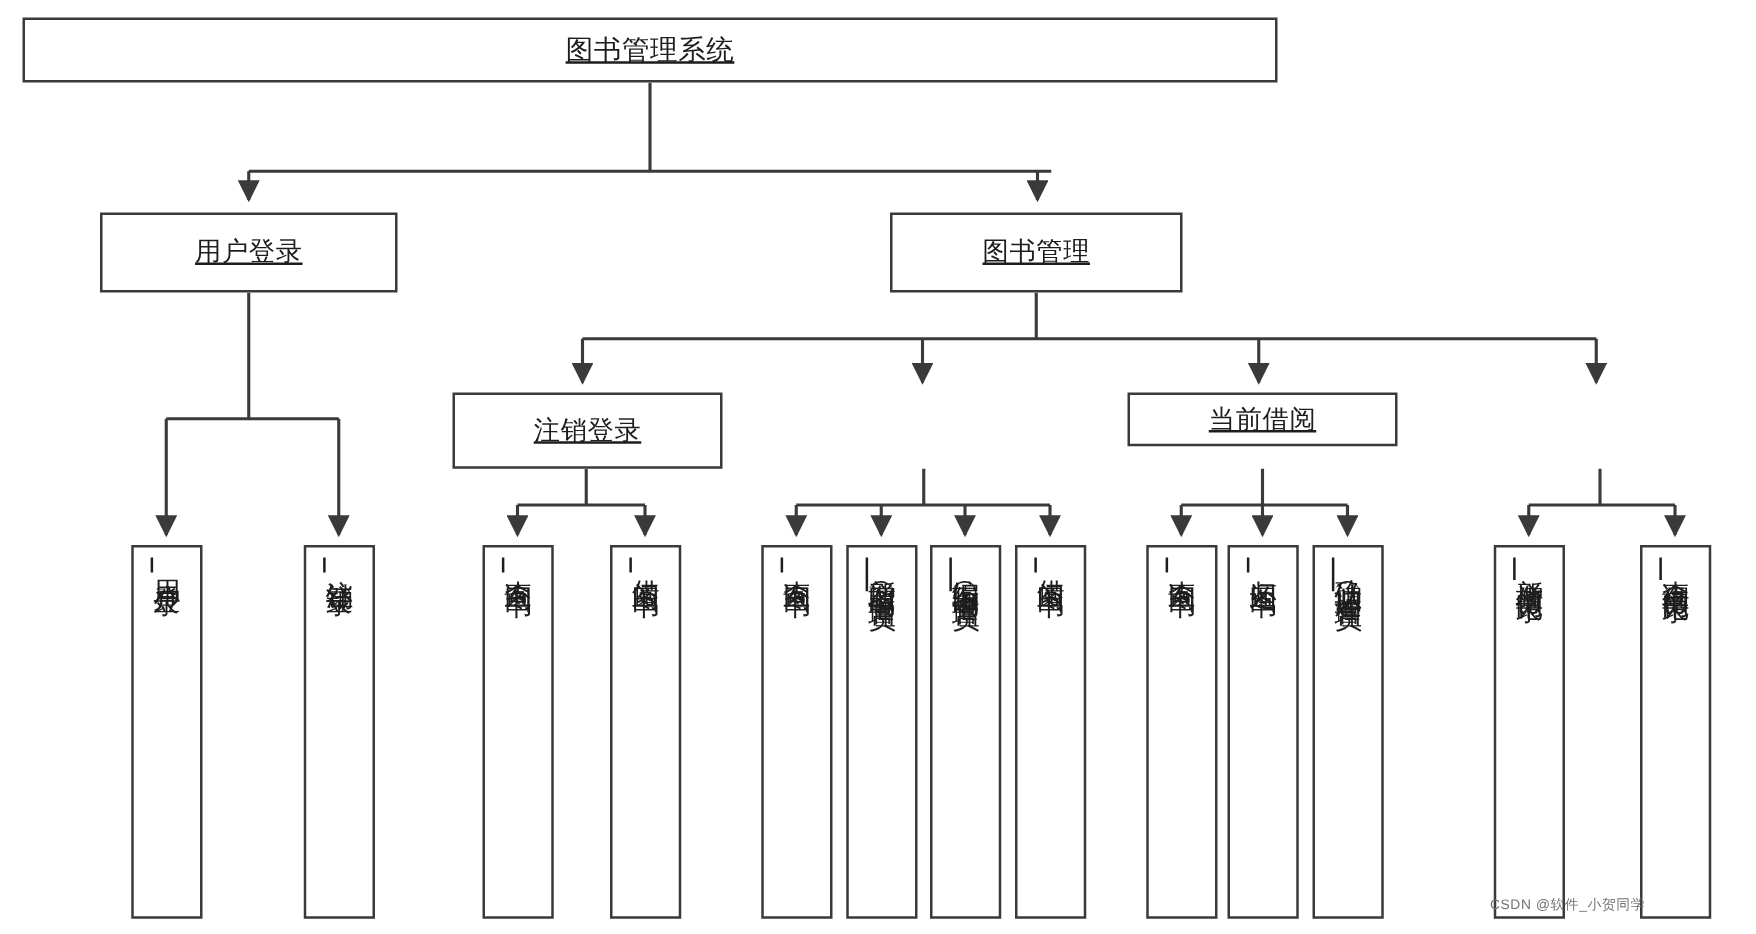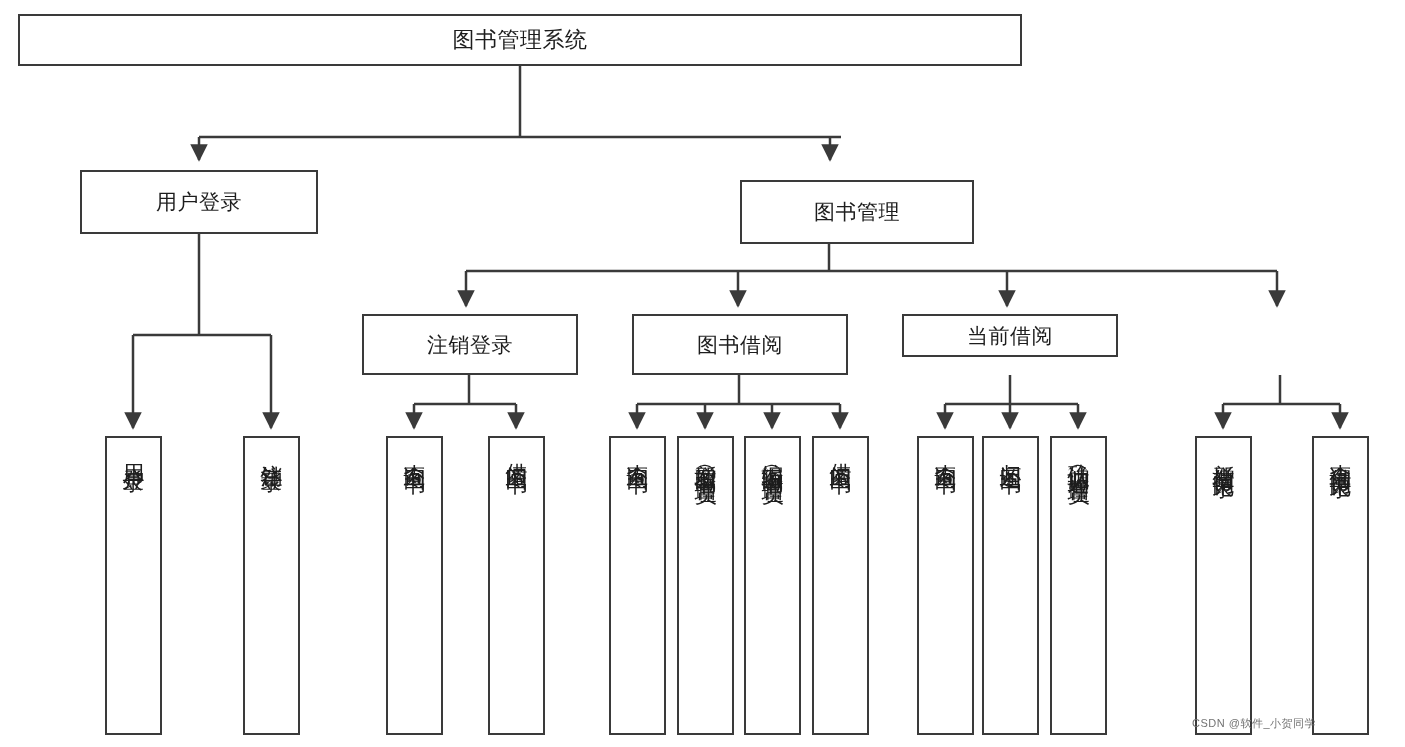--- a/index.html
+++ b/index.html
@@ -32,20 +32,21 @@
     display: flex;
     align-items: center;
     justify-content: center;
     color: #1d1d1d;
   }
   .node .lbl {
     display: block;
     text-align: center;
     line-height: 1.12;
     white-space: nowrap;
+    text-decoration: underline;
   }
   
   .node.h .lbl {
     font-size: 21px;
     letter-spacing: 0.5px;
   }
   .node.root .lbl {
     font-size: 22px;
   }
   
@@ -126,31 +127,28 @@
   </svg>
 
   <div class="node h root" style="left:18px; top:14px; width:1004px; height:52px;">
     <span class="lbl">图书管理系统</span>
   </div>
 
   <div class="node h" style="left:80px; top:170px; width:238px; height:64px;">
     <span class="lbl">用户登录</span>
   </div>
 
-  <div class="node h" style="left:712px; top:180px; width:234px; height:64px;margin-left:28px;">
+  <div class="node h" style="left:712px; top:170px; width:234px; height:64px;">
     <span class="lbl">图书管理</span>
   </div>
 
   <div class="node h" style="left:362px; top:314px; width:216px; height:61px;">
     <span class="lbl">注销登录</span>
   </div>
 
-  <div class="node h" style="left:632px; top:314px; width:216px; height:61px;">
-    <span class="lbl">图书借阅</span>
-  </div>
 
   <div class="node h" style="left:902px; top:314px; width:216px; height:43px;">
     <span class="lbl">当前借阅</span>
   </div>
 
 
   <div class="node v" style="left:105px; top:436px; width:57px; height:299px;">
     <span class="lbl">用户登录</span>
   </div>
 

